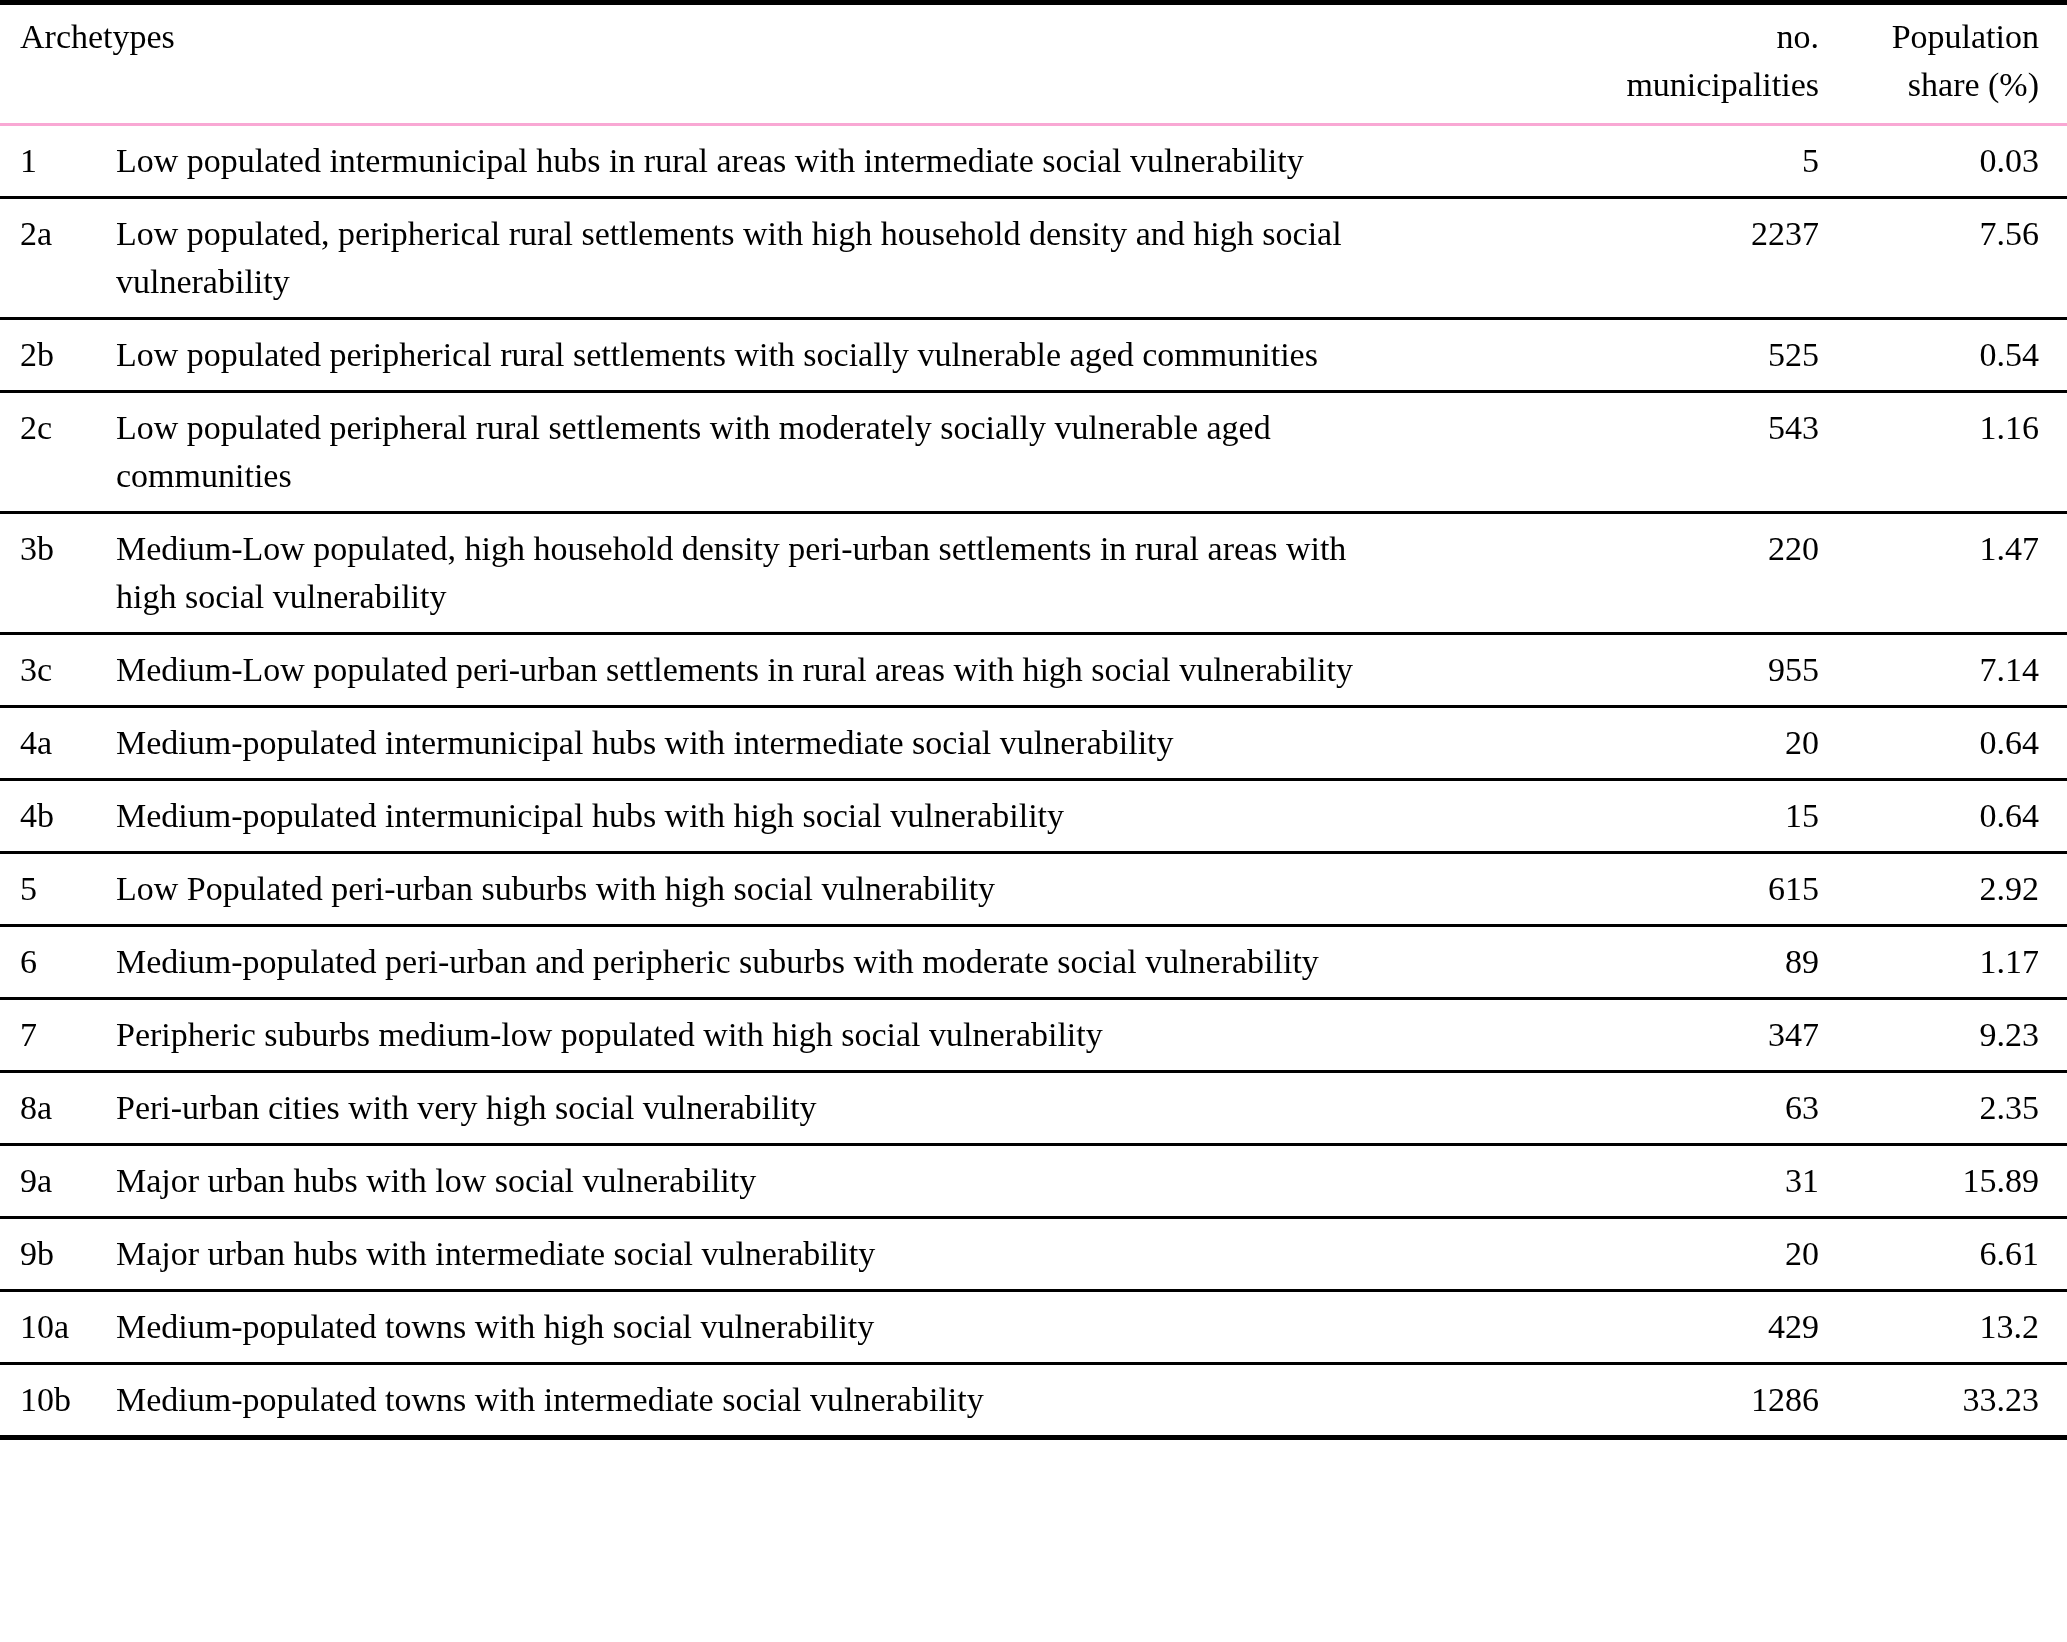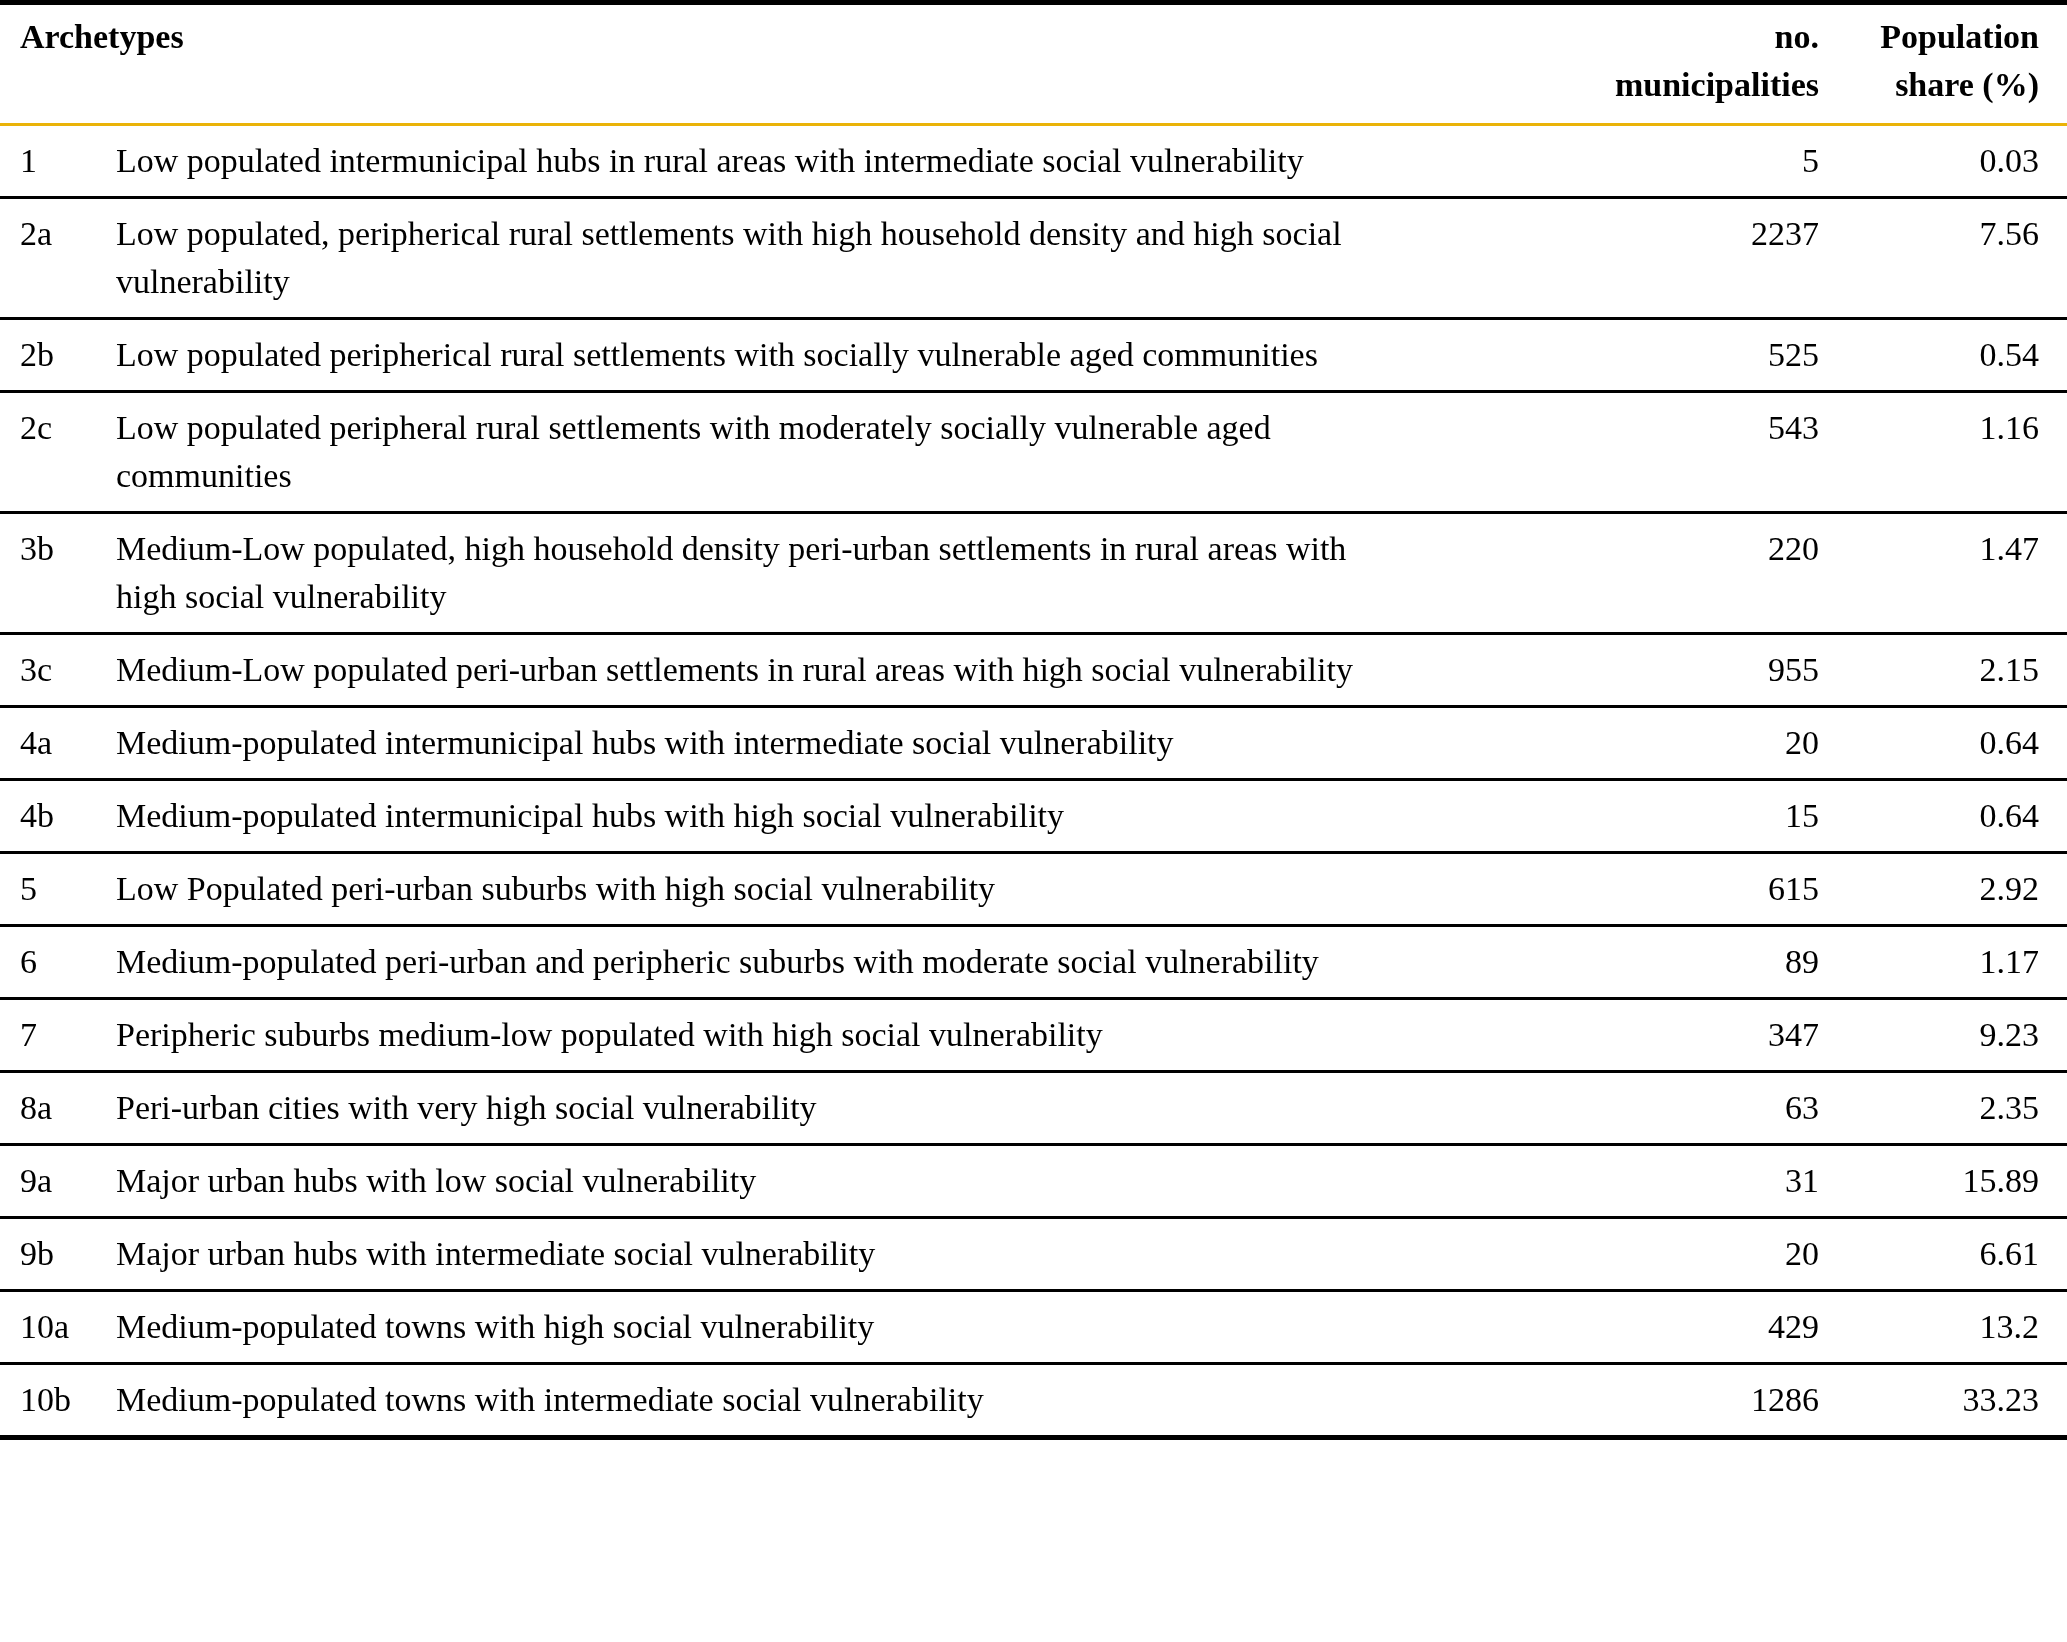--- a/index.html
+++ b/index.html
@@ -22,24 +22,23 @@
     line-height: 48px;
   }
   th, td {
     vertical-align: top;
     font-weight: normal;
     text-align: left;
     padding-top: 11px;
     padding-bottom: 11px;
   }
   thead th {
-    border-bottom: 3px solid #eab308;
+    border-bottom: 3px solid #f9a8d4;
     padding-top: 8px;
     padding-bottom: 14px;
-    font-weight: bold;
   }
   tbody td {
     border-bottom: 3px solid #000;
   }
   .col-id   { padding-left: 20px; }
   .col-desc { padding-right: 190px; }
   .col-num  { text-align: right; }
   .col-share{ text-align: right; padding-right: 28px; }
   .hline { display: block; text-align: right; }
 </style>
@@ -100,21 +99,21 @@
     <td class="col-id">3b</td>
     <td class="col-desc">Medium-Low populated, high household density peri-urban settlements in rural areas with high social vulnerability</td>
     <td class="col-num">220</td>
     <td class="col-share">1.47</td>
   </tr>
 
   <tr>
     <td class="col-id">3c</td>
     <td class="col-desc">Medium-Low populated peri-urban settlements in rural areas with high social vulnerability</td>
     <td class="col-num">955</td>
-    <td class="col-share">2.15</td>
+    <td class="col-share">7.14</td>
   </tr>
 
   <tr>
     <td class="col-id">4a</td>
     <td class="col-desc">Medium-populated intermunicipal hubs with intermediate social vulnerability</td>
     <td class="col-num">20</td>
     <td class="col-share">0.64</td>
   </tr>
 
   <tr>

